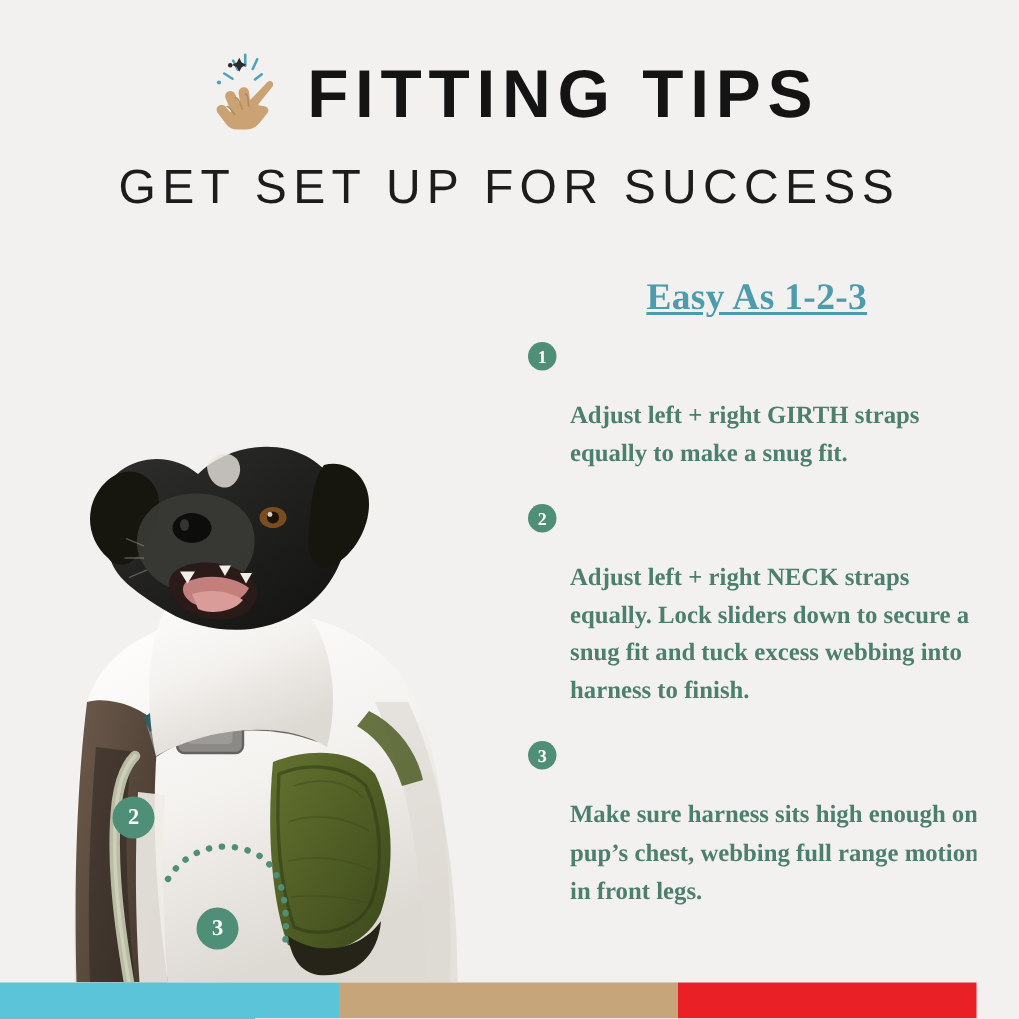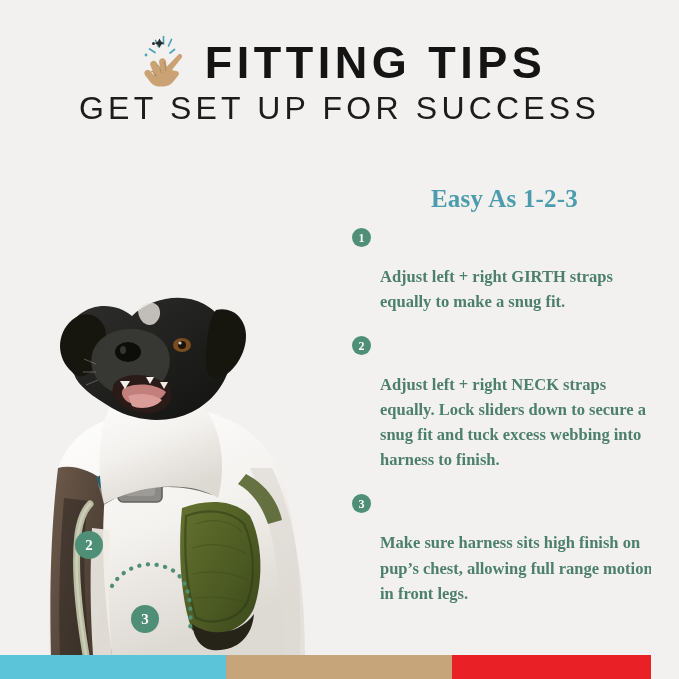--- a/index.html
+++ b/index.html
@@ -51,21 +51,21 @@
     font-family: "Liberation Sans", sans-serif;
     font-size: 45px;
     font-weight: 700;
     letter-spacing: 4.5px;
     color: #141414;
     line-height: 1;
     white-space: nowrap;
   }
   .sub-title {
     position: absolute;
-    top: 92px;
+    top: 108px;
     left: 0;
     width: 679px;
     text-align: center;
     font-family: "Liberation Sans", sans-serif;
     font-size: 32px;
     font-weight: 300;
     letter-spacing: 4.2px;
     color: #1c1c1c;
     line-height: 1;
     white-space: nowrap;
@@ -113,20 +113,21 @@
   }
   .easy-heading {
     text-align: center;
     font-family: "Liberation Serif", serif;
     font-size: 25px;
     font-weight: 700;
     color: #4c9cae;
     line-height: 1;
     margin: 0 0 14px 0;
     letter-spacing: 0.2px;
+    text-decoration: underline;
   }
   .intro {
     text-align: center;
     font-family: "Liberation Serif", serif;
     font-size: 17.5px;
     font-weight: 400;
     color: #4c9cae;
     line-height: 1.5;
     margin: 0 0 22px 0;
     padding: 0 6px;
@@ -349,21 +350,21 @@
       <li class="step">
         <span class="step-badge">1</span>
         <span class="step-text">Adjust left + right GIRTH straps equally to make a snug fit.</span>
       </li>
       <li class="step">
         <span class="step-badge">2</span>
         <span class="step-text">Adjust left + right NECK straps equally. Lock sliders down to secure a snug fit and tuck excess webbing into harness to finish.</span>
       </li>
       <li class="step">
         <span class="step-badge">3</span>
-        <span class="step-text">Make sure harness sits high finish on pup’s chest, allowing full range motion in front legs.</span>
+        <span class="step-text">Make sure harness sits high enough on pup’s chest, webbing full range motion in front legs.</span>
       </li>
     </ul>
   </div>
 
   <div class="color-bar">
     <div class="bar-seg bar-cyan"></div>
     <div class="bar-seg bar-tan"></div>
     <div class="bar-seg bar-red"></div>
   </div>
 

